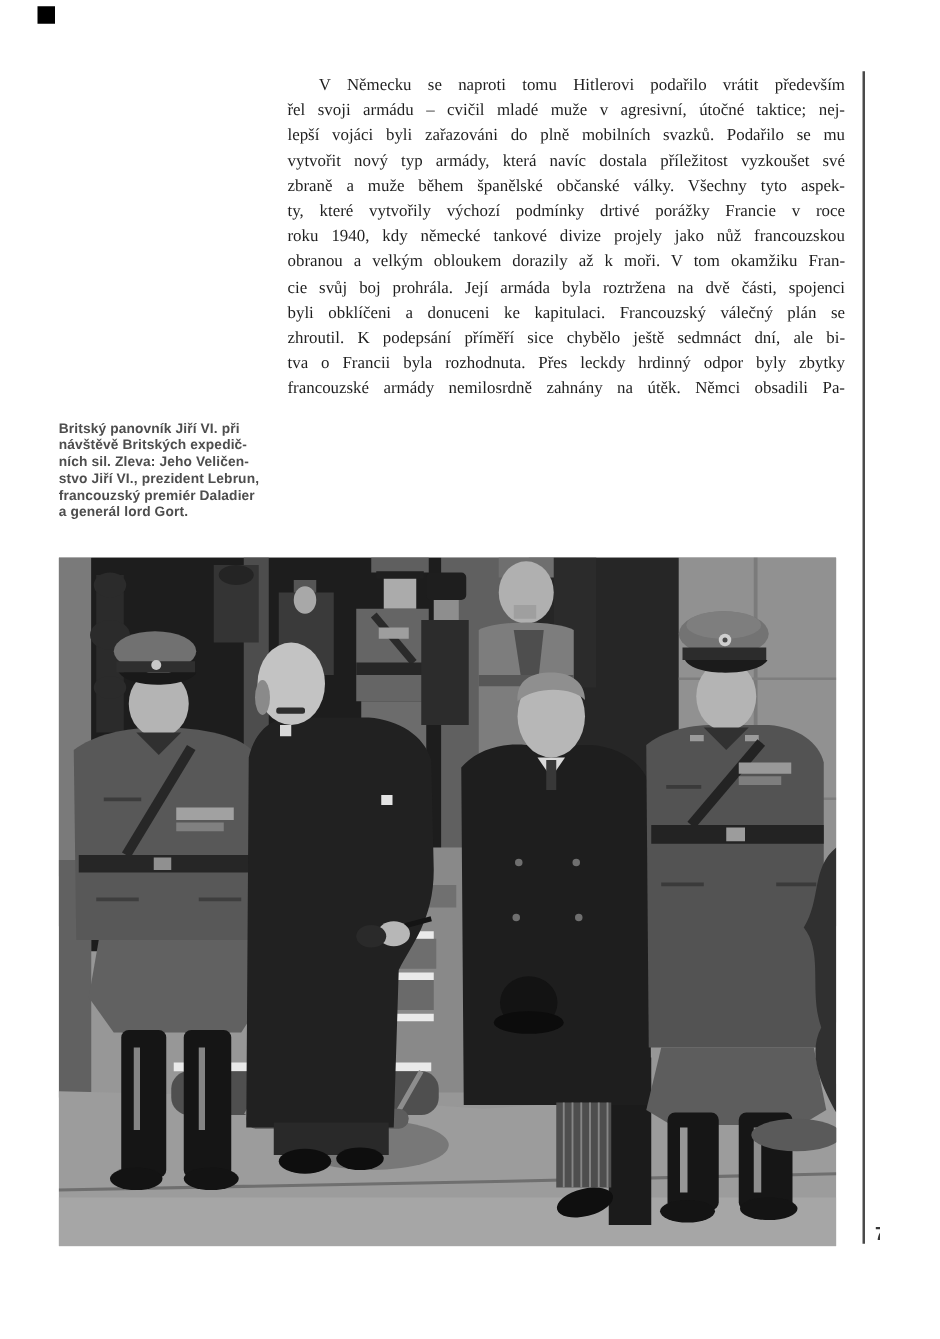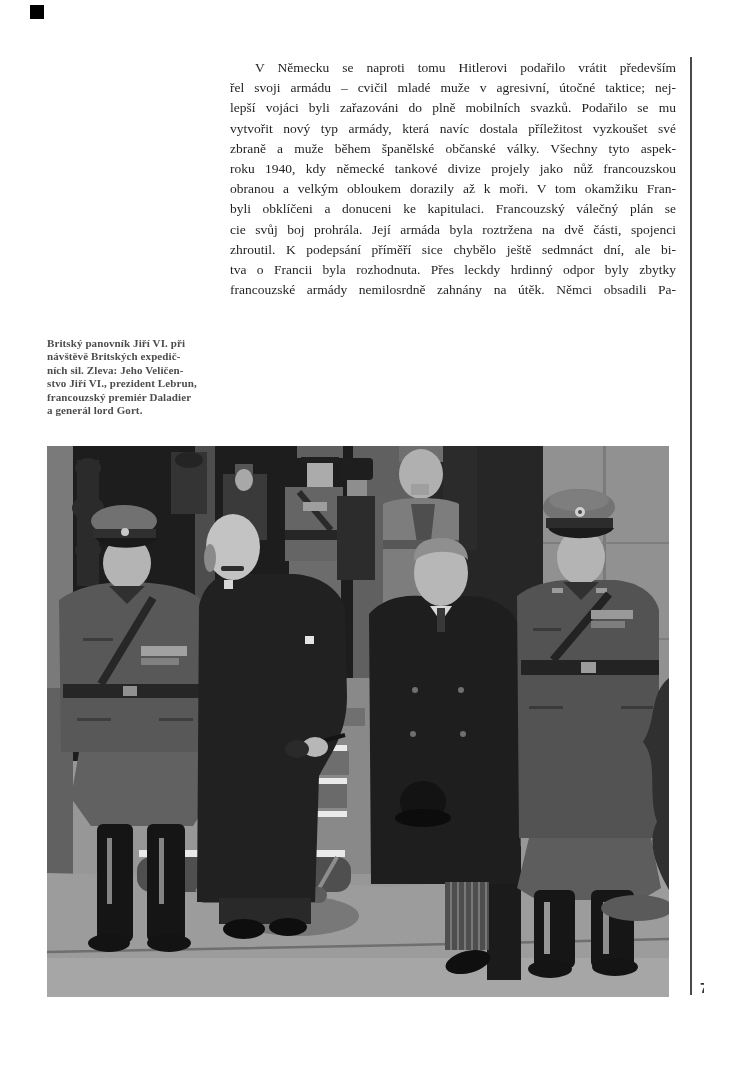--- a/index.html
+++ b/index.html
@@ -35,21 +35,21 @@
     position: absolute;
     left: 47px; top: 337px;
     width: 185px;
     font-family: "Liberation Sans", sans-serif;
     font-weight: bold;
     font-size: 11px;
     line-height: 13.4px;
     color: #4d4d4d;
     letter-spacing: 0.1px;
   }
-  .photo-caption .cln { white-space: nowrap; font-family: Liberation Serif, serif; }
+  .photo-caption .cln { white-space: nowrap; }
   .photo-frame {
     position: absolute;
     left: 47px; top: 446px;
     width: 622px; height: 551px;
   }
   .margin-rule {
     position: absolute;
     left: 690px; top: 57px;
     width: 1.5px; height: 938px;
     background: #4a4a4a;
@@ -70,24 +70,25 @@
 <div class="page">
 
   <div class="section-marker"></div>
 
   <div class="body-text">
     <div class="ln first">V Německu se naproti tomu Hitlerovi podařilo vrátit především</div>
     <div class="ln">řel svoji armádu – cvičil mladé muže v agresivní, útočné taktice; nej-</div>
     <div class="ln">lepší vojáci byli zařazováni do plně mobilních svazků. Podařilo se mu</div>
     <div class="ln">vytvořit nový typ armády, která navíc dostala příležitost vyzkoušet své</div>
     <div class="ln">zbraně a muže během španělské občanské války. Všechny tyto aspek-</div>
+    <div class="ln">ty, které vytvořily výchozí podmínky drtivé porážky Francie v roce</div>
     <div class="ln">roku 1940, kdy německé tankové divize projely jako nůž francouzskou</div>
     <div class="ln">obranou a velkým obloukem dorazily až k moři. V tom okamžiku Fran-</div>
+    <div class="ln">cie svůj boj prohrála. Její armáda byla roztržena na dvě části, spojenci</div>
     <div class="ln">byli obklíčeni a donuceni ke kapitulaci. Francouzský válečný plán se</div>
-    <div class="ln">cie svůj boj prohrála. Její armáda byla roztržena na dvě části, spojenci</div>
     <div class="ln">zhroutil. K podepsání příměří sice chybělo ještě sedmnáct dní, ale bi-</div>
     <div class="ln">tva o Francii byla rozhodnuta. Přes leckdy hrdinný odpor byly zbytky</div>
     <div class="ln">francouzské armády nemilosrdně zahnány na útěk. Němci obsadili Pa-</div>
   </div>
 
   <div class="photo-caption">
     <div class="cln">Britský panovník Jiří VI. při</div>
     <div class="cln">návštěvě Britských expedič-</div>
     <div class="cln">ních sil. Zleva: Jeho Veličen-</div>
     <div class="cln">stvo Jiří VI., prezident Lebrun,</div>

